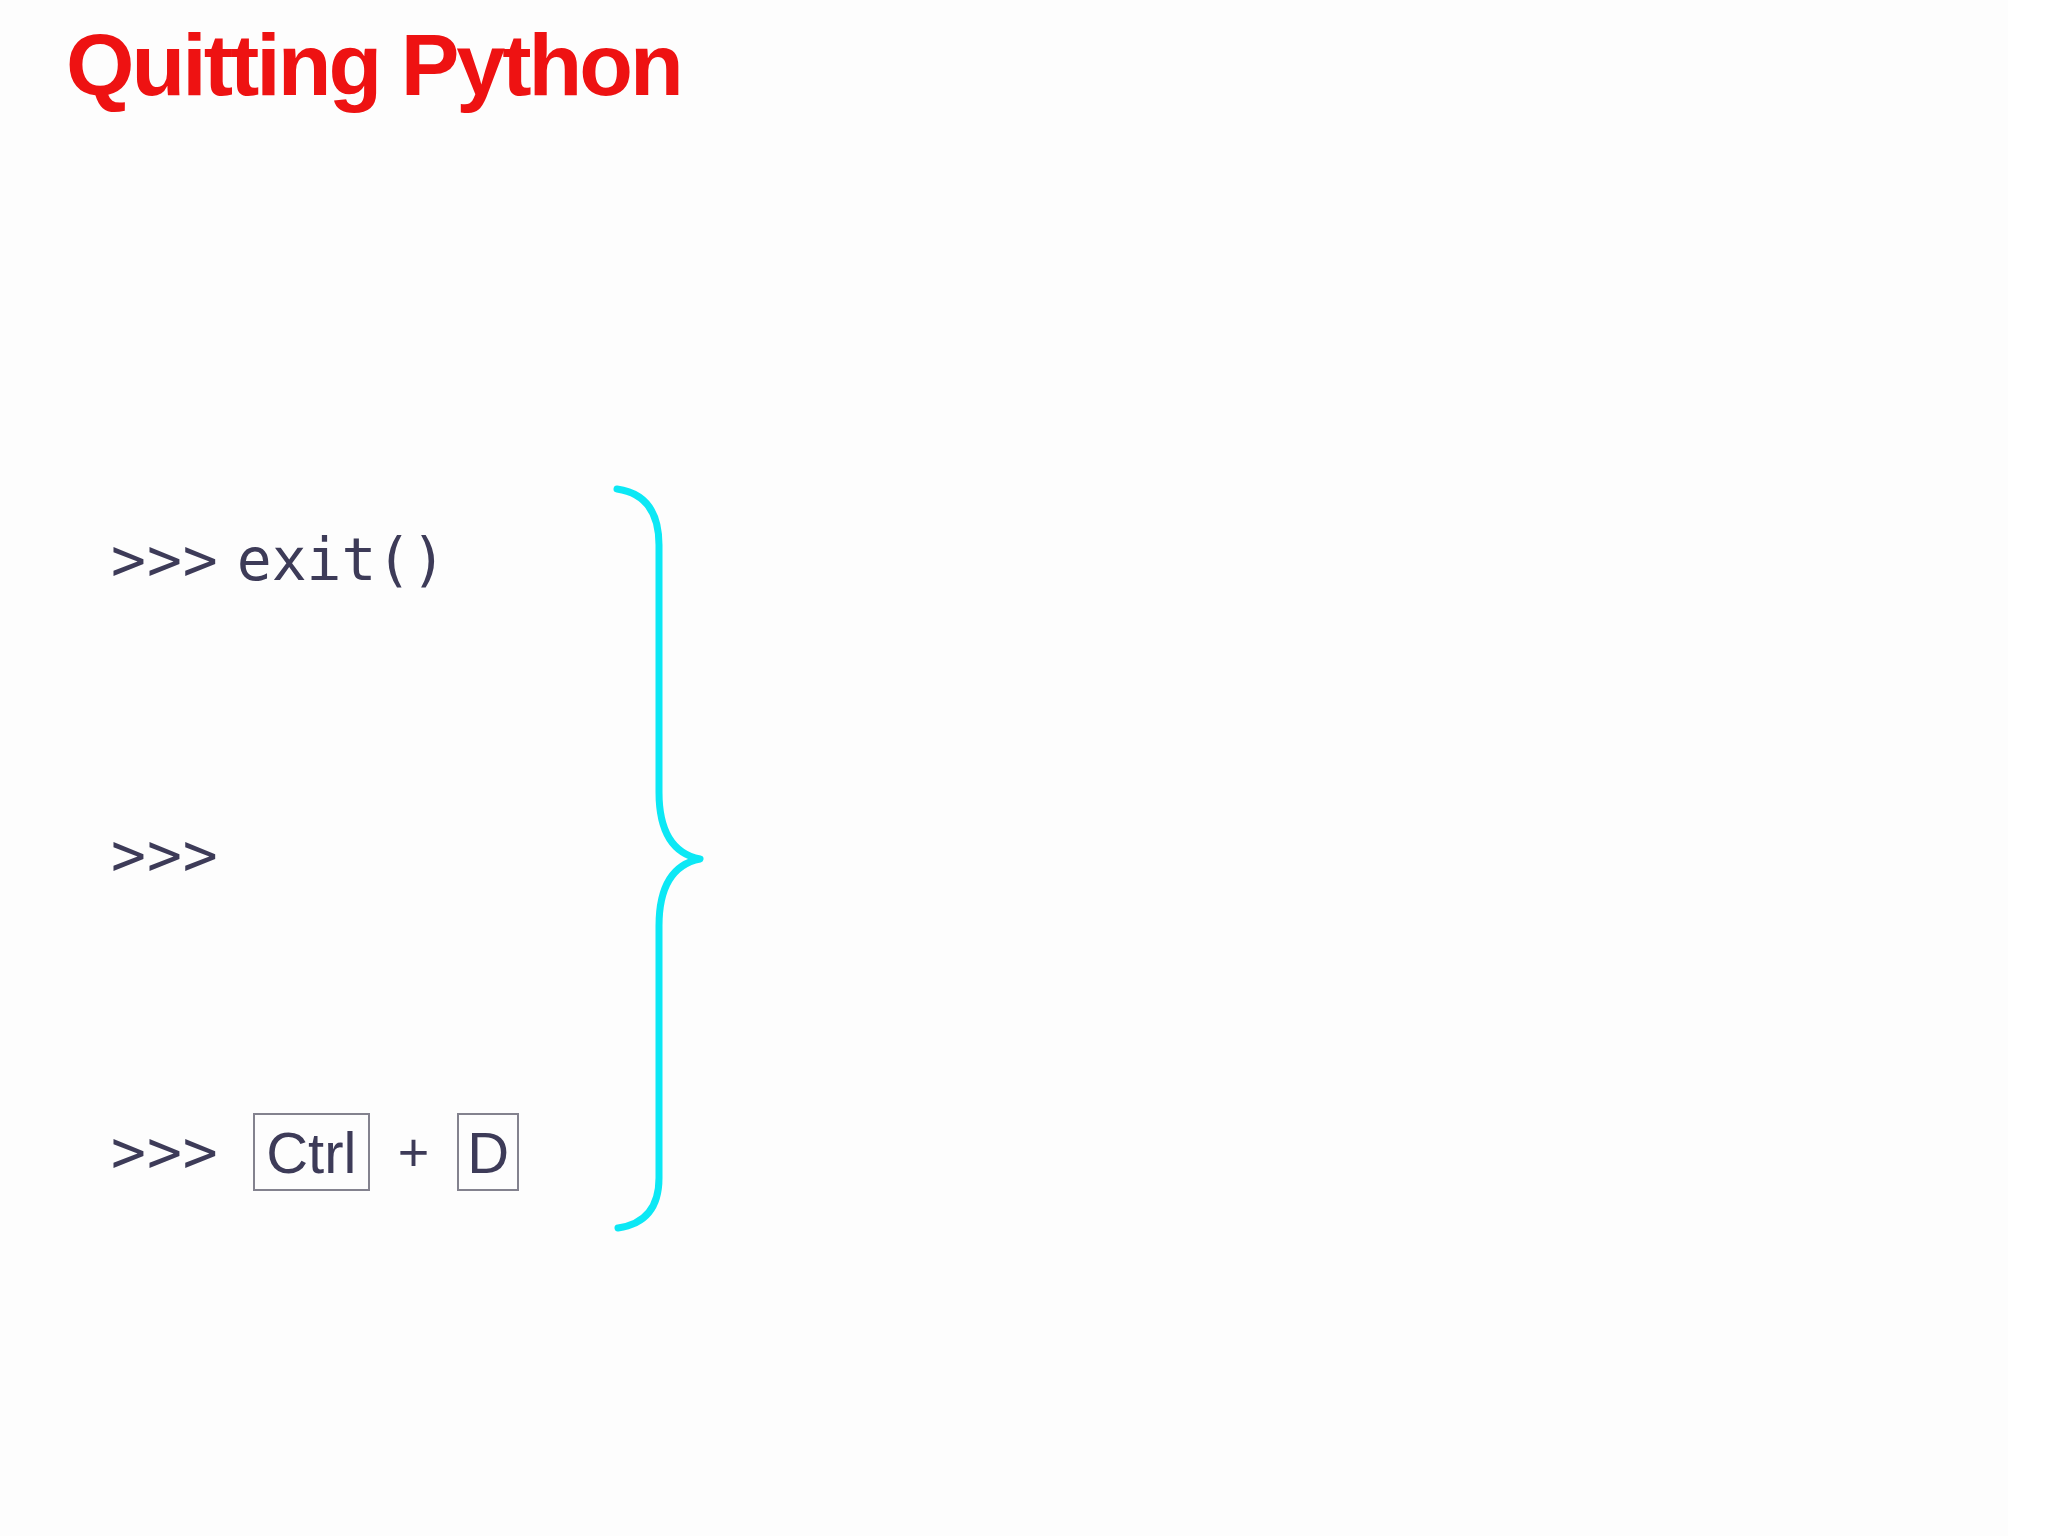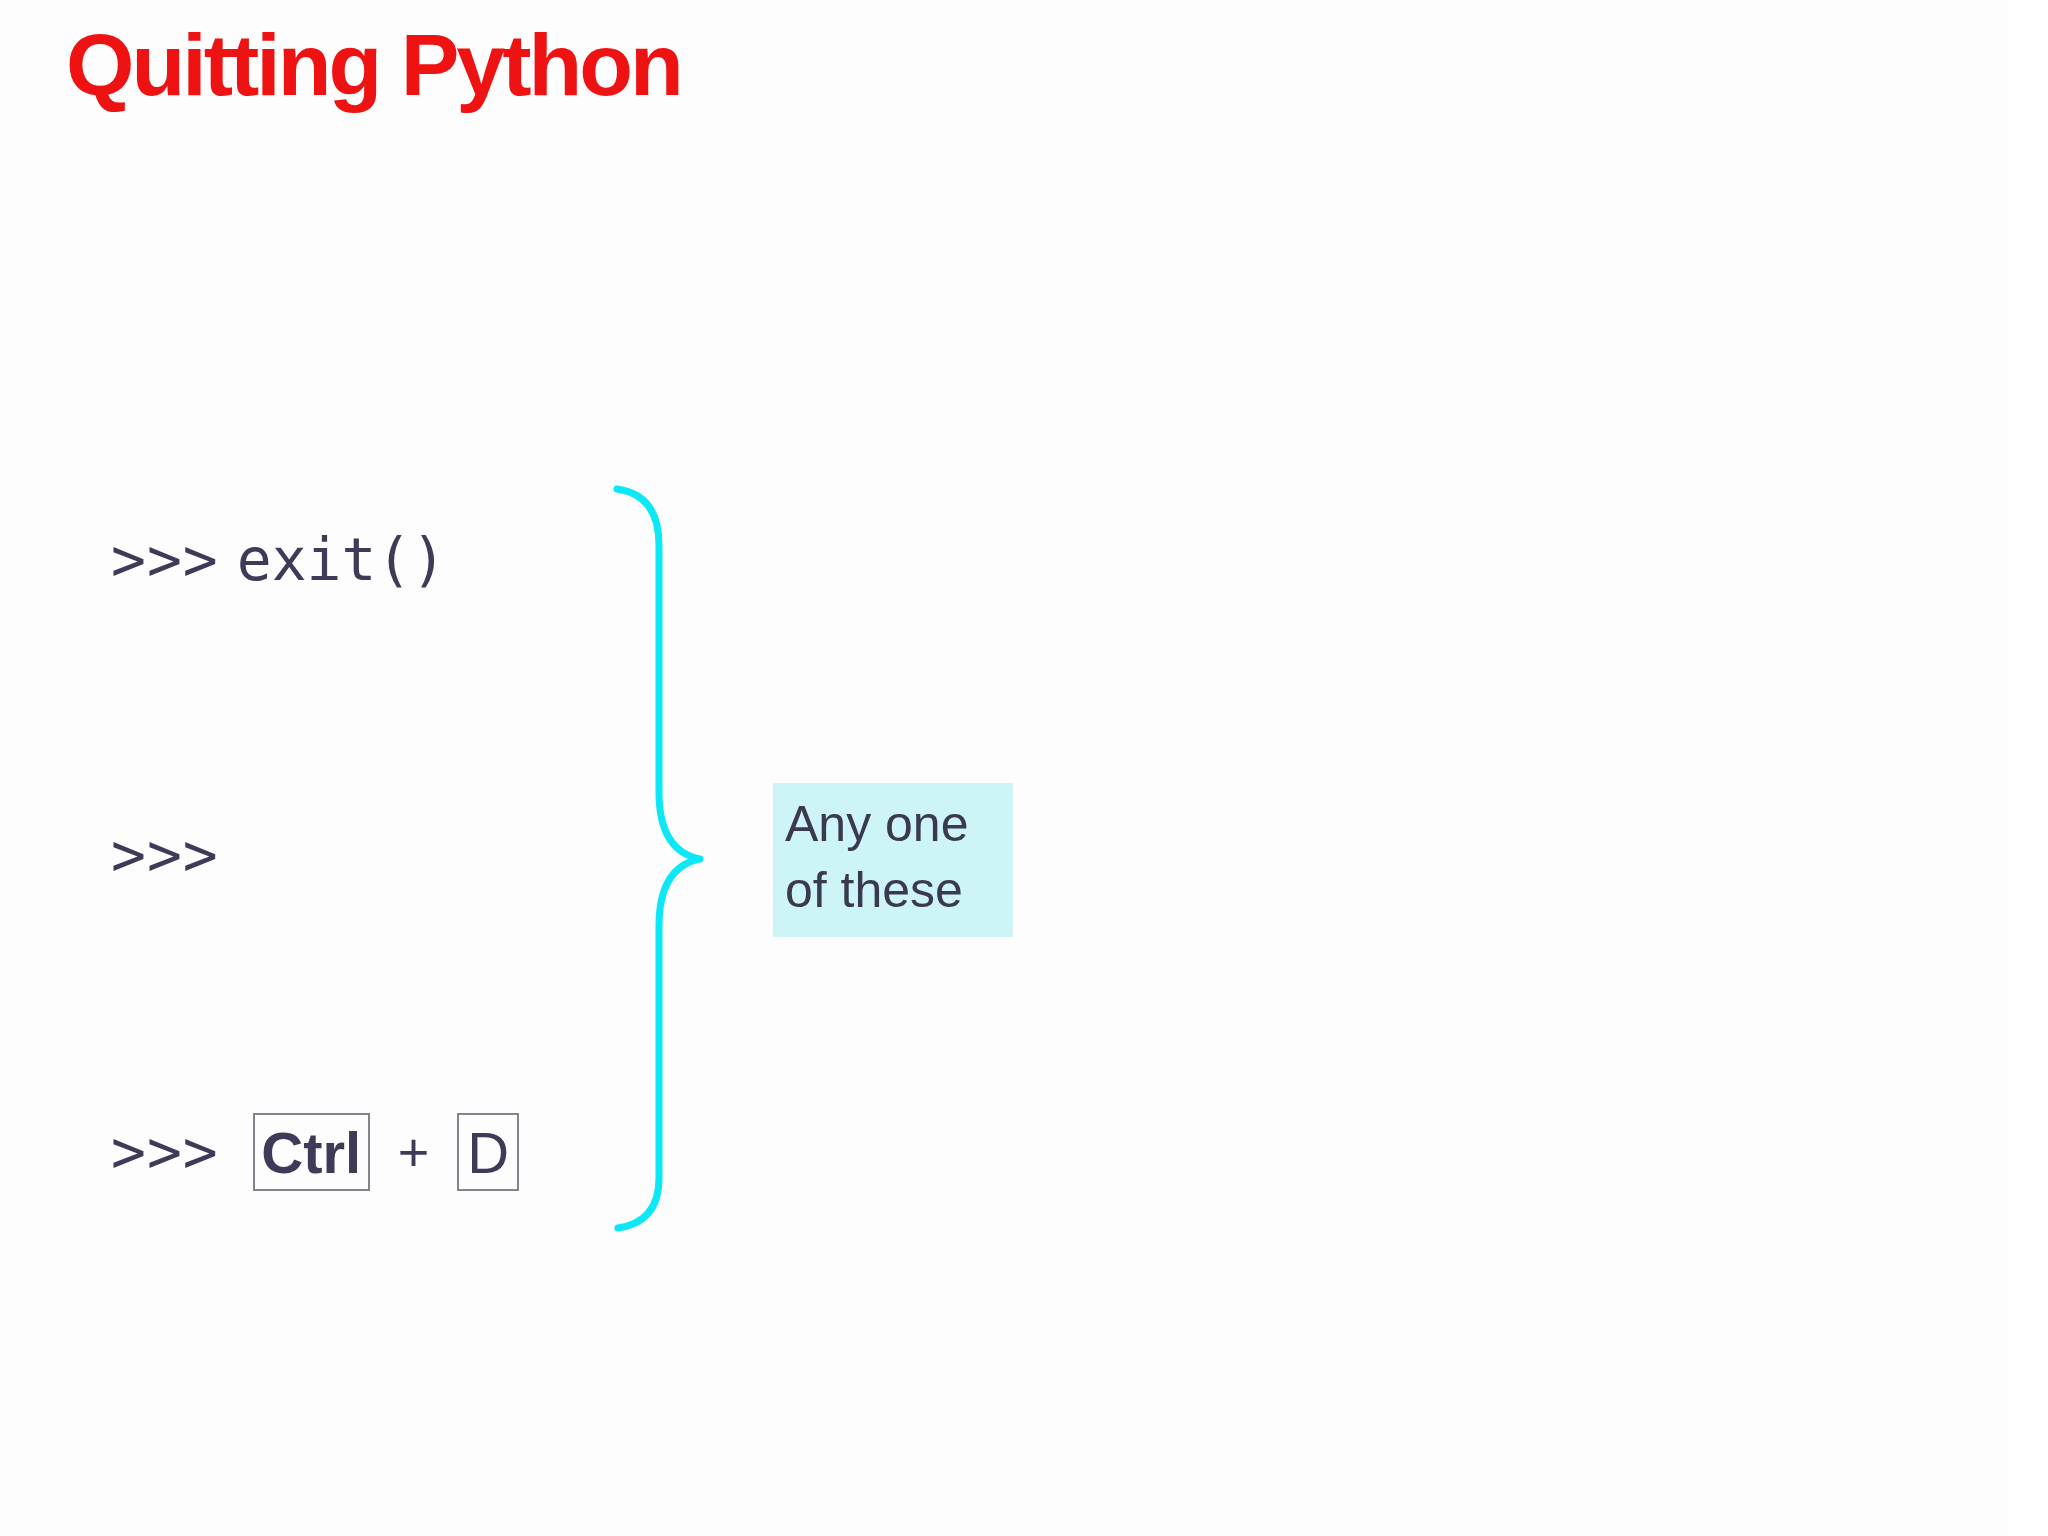--- a/index.html
+++ b/index.html
@@ -64,21 +64,20 @@
     background: #fdfdfd;
     font-family: "Liberation Sans", sans-serif;
     font-size: 58px;
     font-weight: 400;
     color: #3d3b58;
     height: 78px;
   }
   .keycap.key-ctrl {
     margin-left: 34px;
     width: 117px;
-    font-weight: bold;
   }
   .keycap.key-d {
     width: 62px;
   }
   .plus-separator {
     display: inline-block;
     font-family: "Liberation Sans", sans-serif;
     font-size: 54px;
     font-weight: 400;
     color: #3d3b58;
@@ -135,15 +134,14 @@
   <svg class="brace-svg" viewBox="0 0 120 780" aria-hidden="true">
     <path d="M 17 19
              Q 59 25 59 75
              L 59 322
              Q 59 381 100 389
              Q 59 397 59 456
              L 59 708
              Q 59 752 18 758" fill="none" stroke="#0ce8f5" stroke-width="7" stroke-linecap="round" stroke-linejoin="round"></path>
   </svg>
 
-  <div class="annotation-label">Any one of these</div>
 
 </div>
 
 </body></html>

